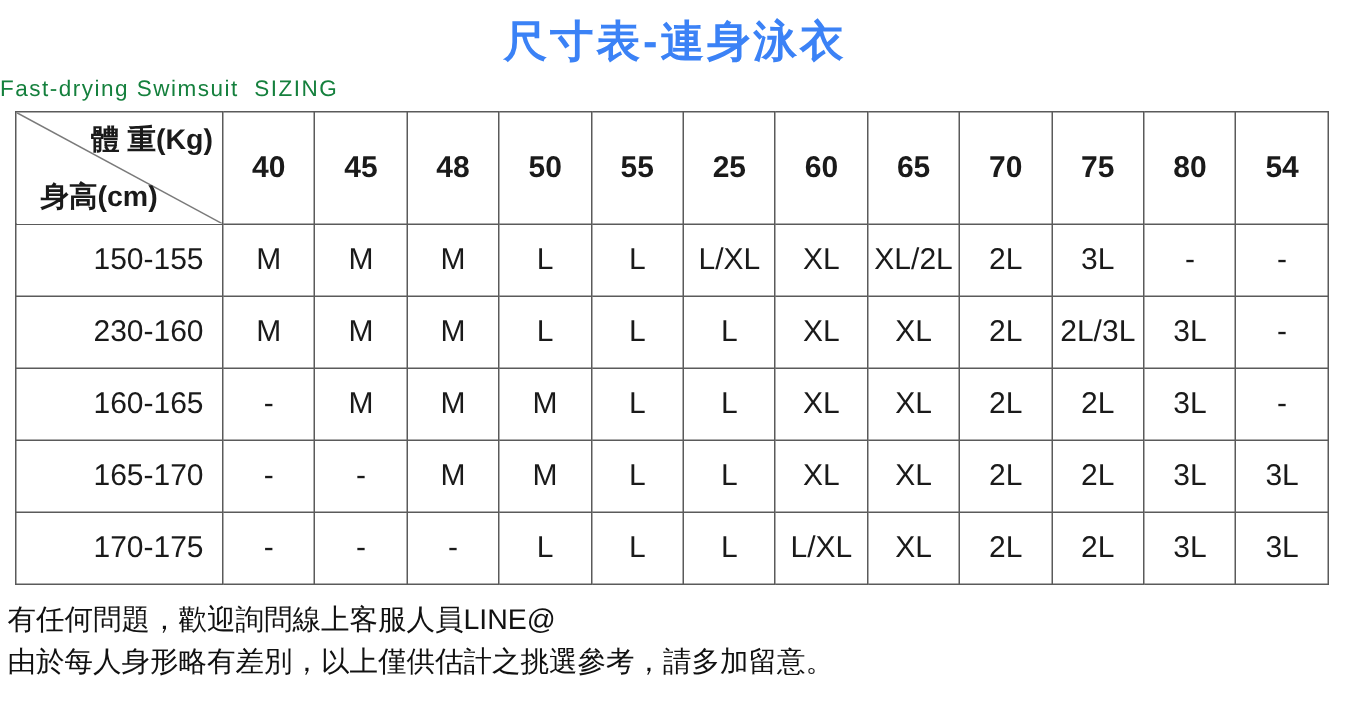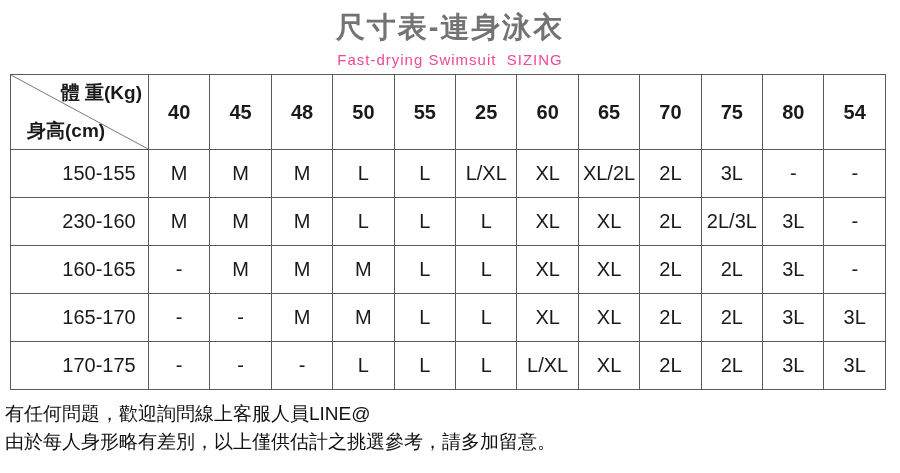--- a/index.html
+++ b/index.html
@@ -14,25 +14,24 @@
     height: 473px;
     overflow: hidden;
     background: #ffffff;
   }
   .title {
     margin: 8px 0 0 0;
     text-align: center;
     font-size: 29px;
     font-weight: 700;
     letter-spacing: 2px;
-    color: #737373;
+    color: #3b82f6;
   }
   .subtitle {
-    text-align: center;
-    color: #ec4899;
+    color: #15803d;
     font-size: 15px;
     letter-spacing: 1px;
     margin-top: 3px;
     white-space: pre;
   }
   table.size-table {
     table-layout: fixed;
     border-collapse: collapse;
     width: 876px;
     margin: 6px 14px 0 10px;

